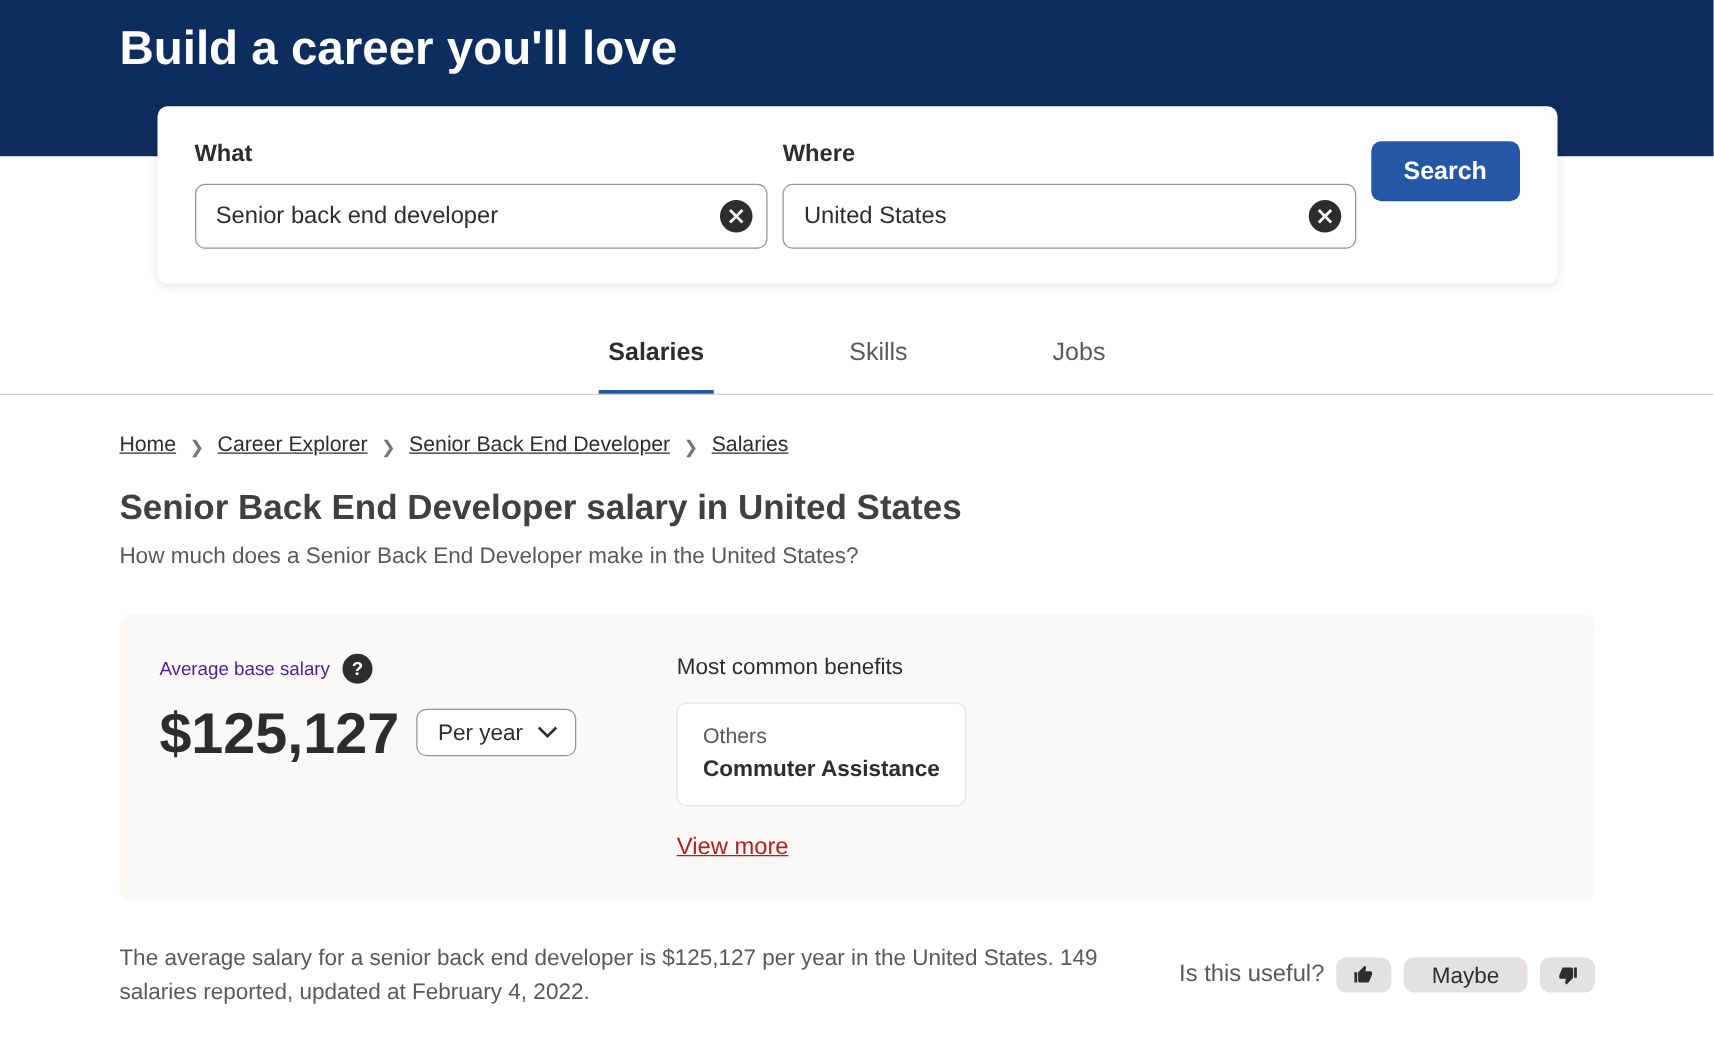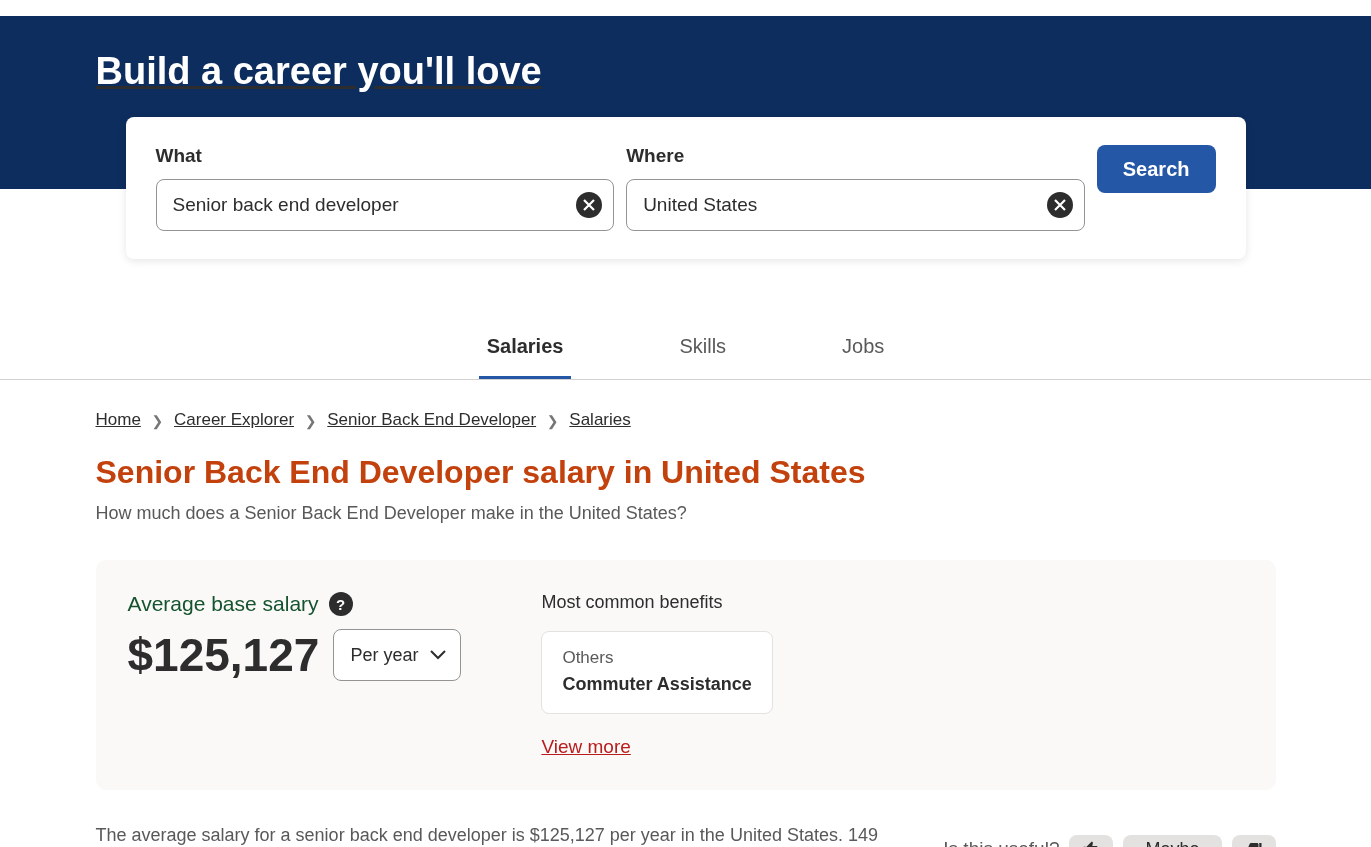--- a/index.html
+++ b/index.html
@@ -1,19 +1,19 @@
 <!DOCTYPE html>
 <html><head>
 <meta charset="utf-8">
 <style>
   * { box-sizing: border-box; margin: 0; padding: 0; }
   body { font-family: -apple-system, BlinkMacSystemFont, "Segoe UI", Helvetica, Arial, sans-serif; color: #2d2d2d; background: #fff; }
   
   .hero { background: #0d2d5e; padding-bottom: 40px; }
-  .hero-inner { max-width: 1240px; margin: 16px auto; padding: 16px 30px; text-decoration: underline; }
+  .hero-inner { max-width: 1240px; margin: 0 auto; padding: 0 30px; }
   .hero-title { color: #fff; font-size: 38px; font-weight: 700; padding: 18px 0 24px; }
   
   .search-card-wrap { position: relative; }
   .search-card { background: #fff; border-radius: 8px; padding: 28px 30px; box-shadow: 0 2px 8px rgba(0,0,0,0.1); position: absolute; left: 30px; right: 30px; top: 0; }
   .search-row { display: flex; gap: 12px; align-items: flex-start; }
   .search-group { flex: 1; }
   .search-label { font-size: 19px; font-weight: 700; color: #2d2d2d; margin-bottom: 12px; display: block; }
   .input-wrap { position: relative; }
   .search-input { width: 100%; height: 52px; border: 1px solid #949494; border-radius: 8px; padding: 0 50px 0 16px; font-size: 19px; color: #2d2d2d; }
   .clear-btn { position: absolute; right: 12px; top: 50%; transform: translateY(-50%); width: 26px; height: 26px; border-radius: 50%; background: #2d2d2d; border: none; cursor: pointer; display: flex; align-items: center; justify-content: center; }
@@ -25,31 +25,31 @@
   .tabs-wrap { border-bottom: 1px solid #d4d2d0; }
   .tabs { max-width: 1240px; margin: 0 auto; display: flex; justify-content: center; gap: 100px; padding: 0 30px; }
   .tab { font-size: 20px; color: #595959; padding: 16px 8px 18px; cursor: pointer; border-bottom: 3px solid transparent; }
   .tab.active { font-weight: 700; color: #2d2d2d; border-bottom-color: #2557a7; }
   
   .content { max-width: 1240px; margin: 0 auto; padding: 30px; }
   .breadcrumb { font-size: 17px; color: #2d2d2d; margin-bottom: 24px; }
   .breadcrumb a { color: #2d2d2d; text-decoration: underline; }
   .bc-sep { margin: 0 6px; color: #767676; font-size: 14px; display: inline-block; vertical-align: middle; }
   
-  .page-title { font-size: 32px; font-weight: 800; color: #c2410c; margin-bottom: 12px; }
+  .page-title { font-size: 28px; font-weight: 800; color: #404040; margin-bottom: 12px; }
   .page-subtitle { font-size: 18px; color: #595959; margin-bottom: 36px; }
   
   .salary-card { background: #faf9f8; border-radius: 10px; padding: 32px; display: flex; gap: 80px; }
   .salary-left { flex: 0 0 auto; }
   .avg-label-row { display: flex; align-items: center; gap: 10px; margin-bottom: 12px; }
-  .avg-label { font-size: 21px; color: #14532d; }
+  .avg-label { font-size: 15px; color: #4c1d95; }
   .help-icon { width: 24px; height: 24px; border-radius: 50%; background: #2d2d2d; color: #fff; display: inline-flex; align-items: center; justify-content: center; font-size: 15px; font-weight: 700; cursor: pointer; }
   .salary-row { display: flex; align-items: center; gap: 14px; }
   .salary-amount { font-size: 46px; font-weight: 800; color: #2d2d2d; }
-  .period-select { height: 52px; border: 1px solid #949494; border-radius: 8px; background: #fff; padding: 0 42px 0 16px; font-size: 18px; color: #2d2d2d; cursor: pointer; position: relative; display: inline-flex; align-items: center; }
+  .period-select { height: 38px; border: 1px solid #949494; border-radius: 8px; background: #fff; padding: 0 42px 0 16px; font-size: 18px; color: #2d2d2d; cursor: pointer; position: relative; display: inline-flex; align-items: center; }
   .chevron { position: absolute; right: 14px; }
   
   .benefits-right { flex: 1; }
   .benefits-label { font-size: 18px; color: #2d2d2d; margin-bottom: 18px; }
   .benefit-box { background: #fff; border: 1px solid #e4e2e0; border-radius: 8px; padding: 16px 20px; display: inline-block; min-width: 210px; margin-bottom: 22px; }
   .benefit-cat { font-size: 17px; color: #595959; margin-bottom: 4px; }
   .benefit-name { font-size: 18px; font-weight: 700; color: #2d2d2d; line-height: 1.4; }
   .view-more { font-size: 19px; color: #b91c1c; text-decoration: underline; display: block; }
   
   .summary-row { display: flex; align-items: center; justify-content: space-between; margin-top: 32px; gap: 24px; }

